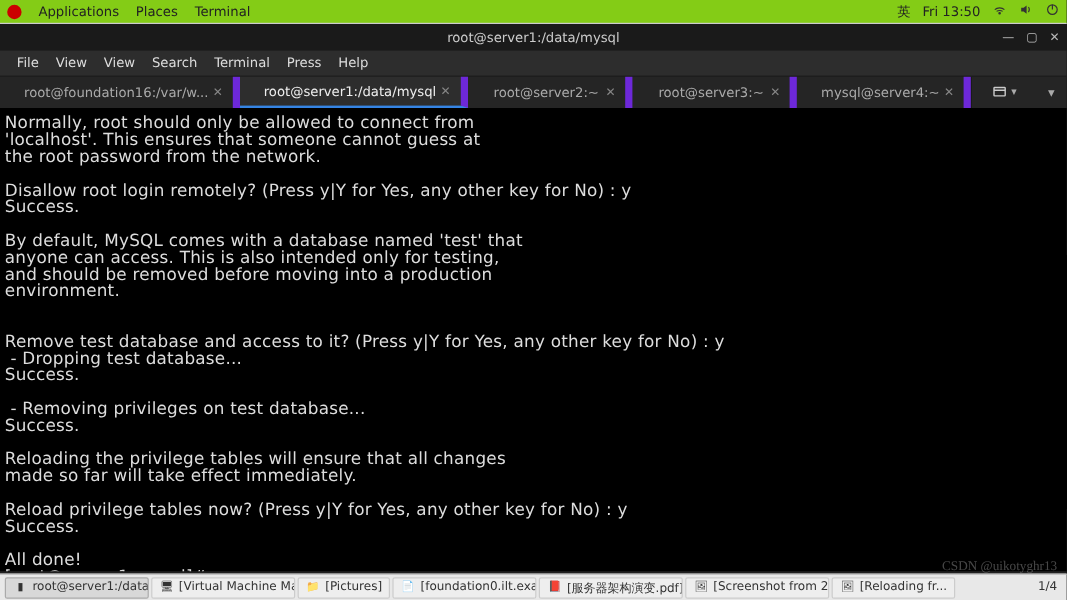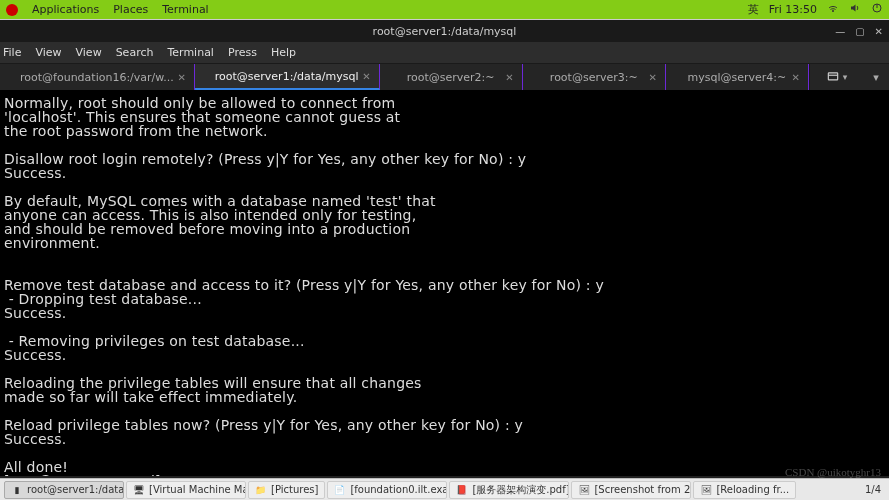--- a/index.html
+++ b/index.html
@@ -7,25 +7,25 @@
 
 .gnome-topbar { height: 20px; background: #84cc16; display: flex; align-items: center; padding: 0 6px; font-size: 11px; color: #222; border-bottom: 1px solid #ccc; }
 .gnome-topbar .left { display: flex; align-items: center; gap: 14px; }
 .gnome-topbar .redhat { width: 12px; height: 12px; background: #c00; border-radius: 50%; }
 .gnome-topbar .right { margin-left: auto; display: flex; align-items: center; gap: 10px; }
 .gnome-topbar .tray-icon { font-size: 11px; }
 
 .window-title { height: 22px; background: #1a1a1a; color: #ccc; display: flex; align-items: center; justify-content: center; font-size: 11px; position: relative; }
 .window-title .controls { position: absolute; right: 6px; display: flex; gap: 10px; color: #bbb; font-size: 10px; }
 
-.menu-bar { height: 22px; background: #2d2d2d; display: flex; align-items: center; padding: 0 3px; gap: 14px; font-size: 11px; color: #ddd; border-bottom: 1px solid #1a1a1a; }
+.menu-bar { height: 22px; background: #2d2d2d; display: flex; align-items: center; padding: 0 14px; gap: 14px; font-size: 11px; color: #ddd; border-bottom: 1px solid #1a1a1a; }
 .menu-bar span { cursor: default; }
 
 .tabs { height: 26px; background: #252525; display: flex; align-items: stretch; font-size: 11px; color: #aaa; }
-.tab { flex: 1; display: flex; align-items: center; justify-content: center; gap: 10px; border-right: 1px solid #6d28d9; position: relative; padding: 0 20px; }
+.tab { flex: 1; display: flex; align-items: center; justify-content: center; gap: 10px; border-right: 6px solid #6d28d9; position: relative; padding: 0 20px; }
 .tab.active { background: #2d2d2d; color: #eee; border-bottom: 2px solid #3584e4; }
 .tab .close { color: #888; font-size: 10px; position: absolute; right: 8px; }
 .tab-extra { width: 54px; display: flex; align-items: center; justify-content: center; border-left: 1px solid #1a1a1a; }
 .tab-add { width: 26px; display: flex; align-items: center; justify-content: center; }
 
 .terminal-body { background: #000; color: #ddd; font-family: "DejaVu Sans Mono", Consolas, monospace; font-size: 14px; line-height: 14px; white-space: pre; padding: 6px 4px 4px 4px; height: 386px; overflow: hidden; letter-spacing: 0.2px; }
 
 .watermark { position: absolute; right: 8px; bottom: 22px; color: rgba(200,200,200,0.35); font-size: 11px; font-family: Liberation Serif, serif; pointer-events: none; }
 
 .taskbar { position: absolute; bottom: 0; left: 0; right: 0; height: 22px; background: #e8e8e8; border-top: 1px solid #bbb; display: flex; align-items: center; font-size: 10px; color: #333; gap: 2px; padding: 0 4px; }

